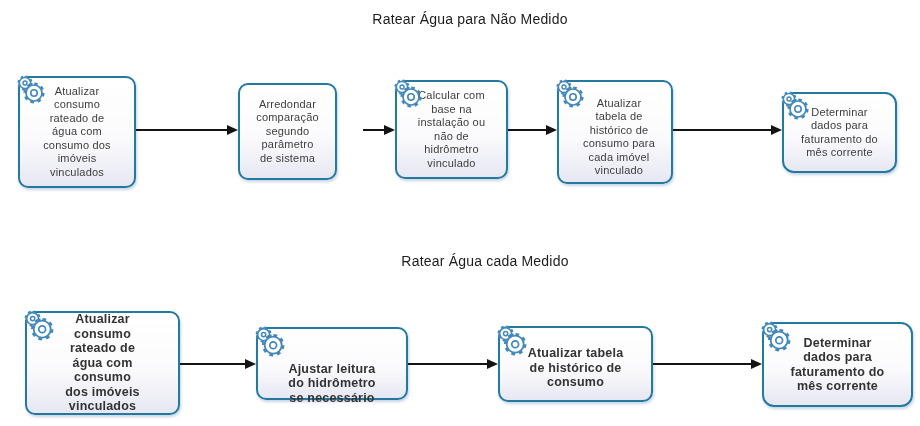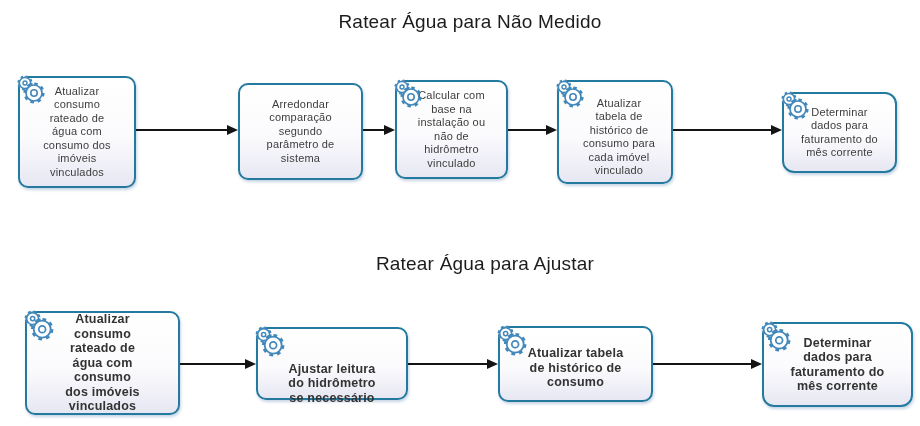--- a/index.html
+++ b/index.html
@@ -2,21 +2,21 @@
 <html><head>
 <meta charset="utf-8">
 <style>
   html,body{margin:0;padding:0;background:#ffffff;}
   .canvas{
     position:relative;width:920px;height:426px;background:#ffffff;overflow:hidden;
     font-family:"Liberation Sans","DejaVu Sans",sans-serif;
   }
   .diagram-title{
     position:absolute;transform:translateX(-50%);
-    font-size:19px;color:#1c1c1c;white-space:nowrap;letter-spacing:0.2px;
+    font-size:14px;color:#1c1c1c;white-space:nowrap;letter-spacing:0.2px;
   }
   .task{
     position:absolute;box-sizing:border-box;
     border:2px solid #24799f;border-radius:10px;
     background:linear-gradient(180deg,#ffffff 0%,#fbfbfd 55%,#e7e7f3 100%);
     box-shadow:1px 2px 3px rgba(130,160,195,0.45);
     display:flex;align-items:center;justify-content:center;
   }
   .task .label{
     width:100%;text-align:center;color:#3d3d3d;
@@ -46,21 +46,21 @@
         <circle cx="10" cy="9" r="5.6" fill="#ffffff" stroke="#4288ba" stroke-width="1.5"></circle>
         <circle cx="10" cy="9" r="2" fill="#ffffff" stroke="#4288ba" stroke-width="1.4"></circle>
         <circle cx="19" cy="19" r="8.6" fill="none" stroke="#4288ba" stroke-width="4" stroke-dasharray="3.2 3.55"></circle>
         <circle cx="19" cy="19" r="8" fill="#ffffff" stroke="#4288ba" stroke-width="1.7"></circle>
         <circle cx="19" cy="19" r="3.2" fill="#ffffff" stroke="#4288ba" stroke-width="1.6"></circle>
       </svg>
     </span>
     <span class="label" style="padding:0 23px;">Atualizar consumo rateado de água com consumo dos imóveis vinculados</span>
   </div>
 
-  <div class="task" style="left:238px;top:83px;width:125px;height:97px;">
+  <div class="task" style="left:238px;top:83px;width:99px;height:97px;">
     <span class="label" style="padding:0 22px;">Arredondar comparação segundo parâmetro de sistema</span>
   </div>
 
   <div class="task" style="left:395px;top:80px;width:113px;height:99px;">
     <span class="gear">
       <svg width="32" height="32" viewBox="0 0 32 32">
         <circle cx="10" cy="9" r="6" fill="none" stroke="#4288ba" stroke-width="3.2" stroke-dasharray="2.3 2.41"></circle>
         <circle cx="10" cy="9" r="5.6" fill="#ffffff" stroke="#4288ba" stroke-width="1.5"></circle>
         <circle cx="10" cy="9" r="2" fill="#ffffff" stroke="#4288ba" stroke-width="1.4"></circle>
         <circle cx="19" cy="19" r="8.6" fill="none" stroke="#4288ba" stroke-width="4" stroke-dasharray="3.2 3.55"></circle>
@@ -109,21 +109,21 @@
   </div>
   <div class="arrow" style="left:508px;top:124px;width:49px;">
     <span class="shaft"></span>
       <span class="head"></span>
   </div>
   <div class="arrow" style="left:673px;top:124px;width:109px;">
     <span class="shaft"></span>
       <span class="head"></span>
   </div>
 
-  <div class="diagram-title" style="left:485px;top:253px;">Ratear Água para Ajustar</div>
+  <div class="diagram-title" style="left:485px;top:253px;">Ratear Água cada Medido</div>
 
   <div class="task row2" style="left:25px;top:311px;width:155px;height:104px;">
     <span class="gear">
       <svg width="34" height="34" viewBox="0 0 32 32">
         <circle cx="10" cy="9" r="6" fill="none" stroke="#4288ba" stroke-width="3.2" stroke-dasharray="2.3 2.41"></circle>
         <circle cx="10" cy="9" r="5.6" fill="#ffffff" stroke="#4288ba" stroke-width="1.5"></circle>
         <circle cx="10" cy="9" r="2" fill="#ffffff" stroke="#4288ba" stroke-width="1.4"></circle>
         <circle cx="19" cy="19" r="8.6" fill="none" stroke="#4288ba" stroke-width="4" stroke-dasharray="3.2 3.55"></circle>
         <circle cx="19" cy="19" r="8" fill="#ffffff" stroke="#4288ba" stroke-width="1.7"></circle>
         <circle cx="19" cy="19" r="3.2" fill="#ffffff" stroke="#4288ba" stroke-width="1.6"></circle>

